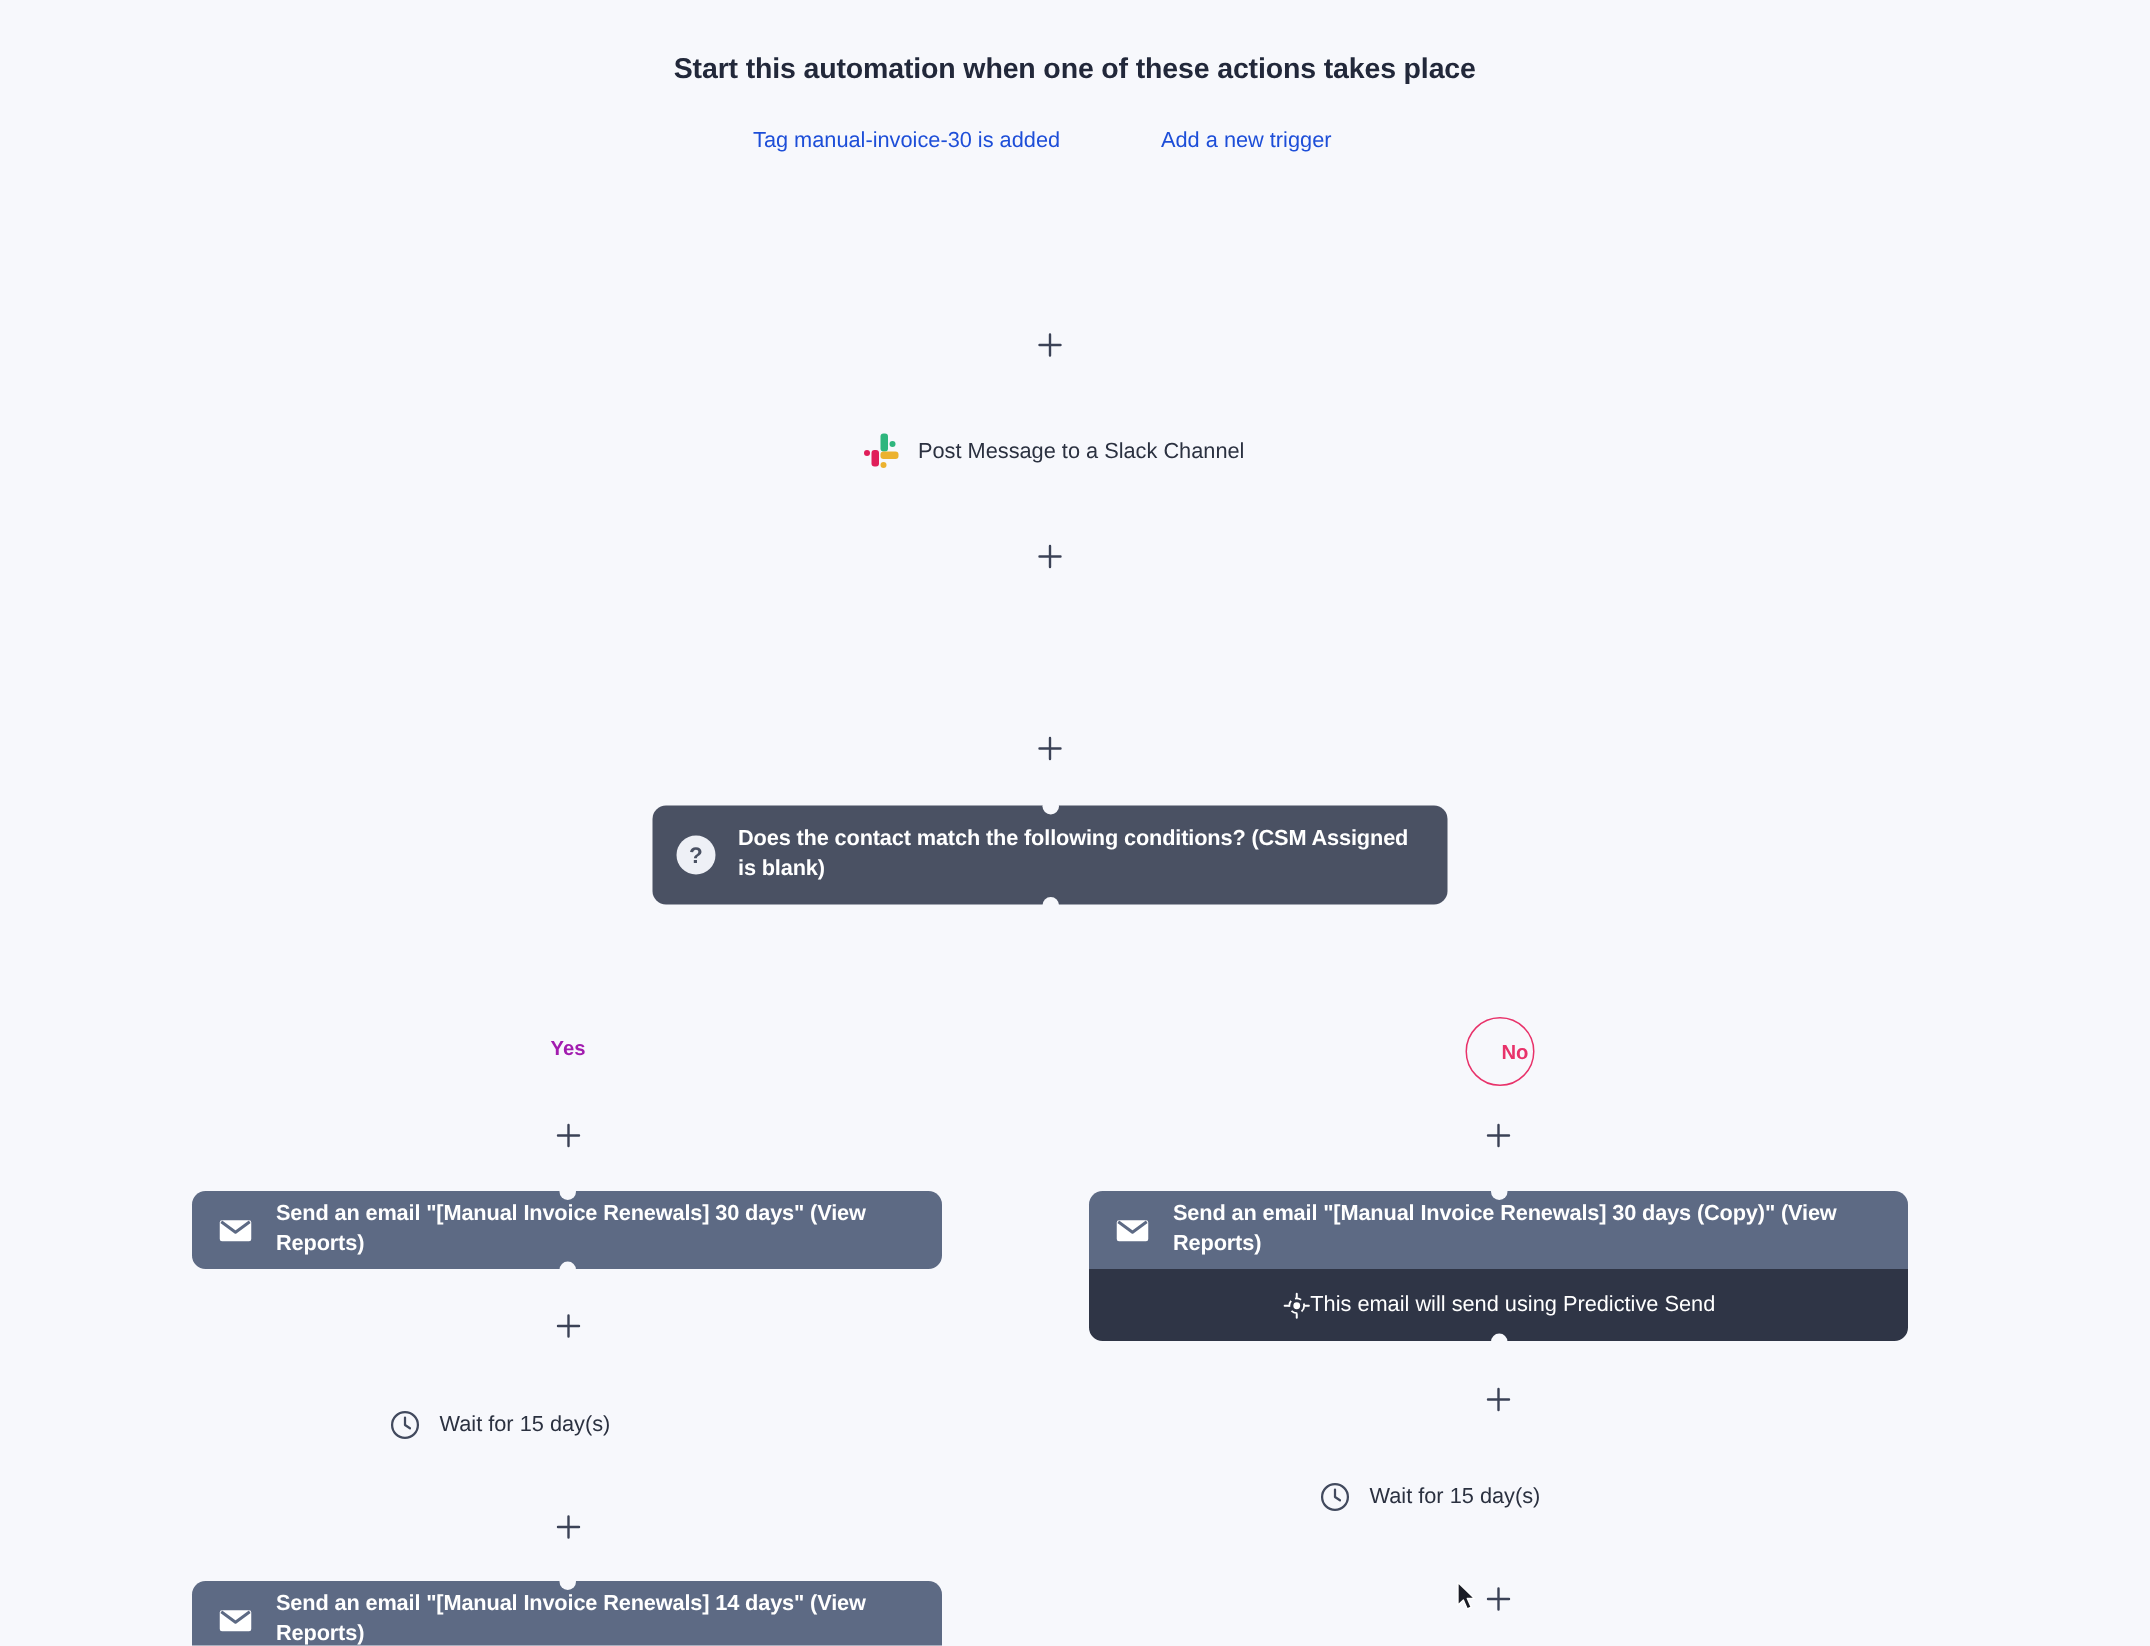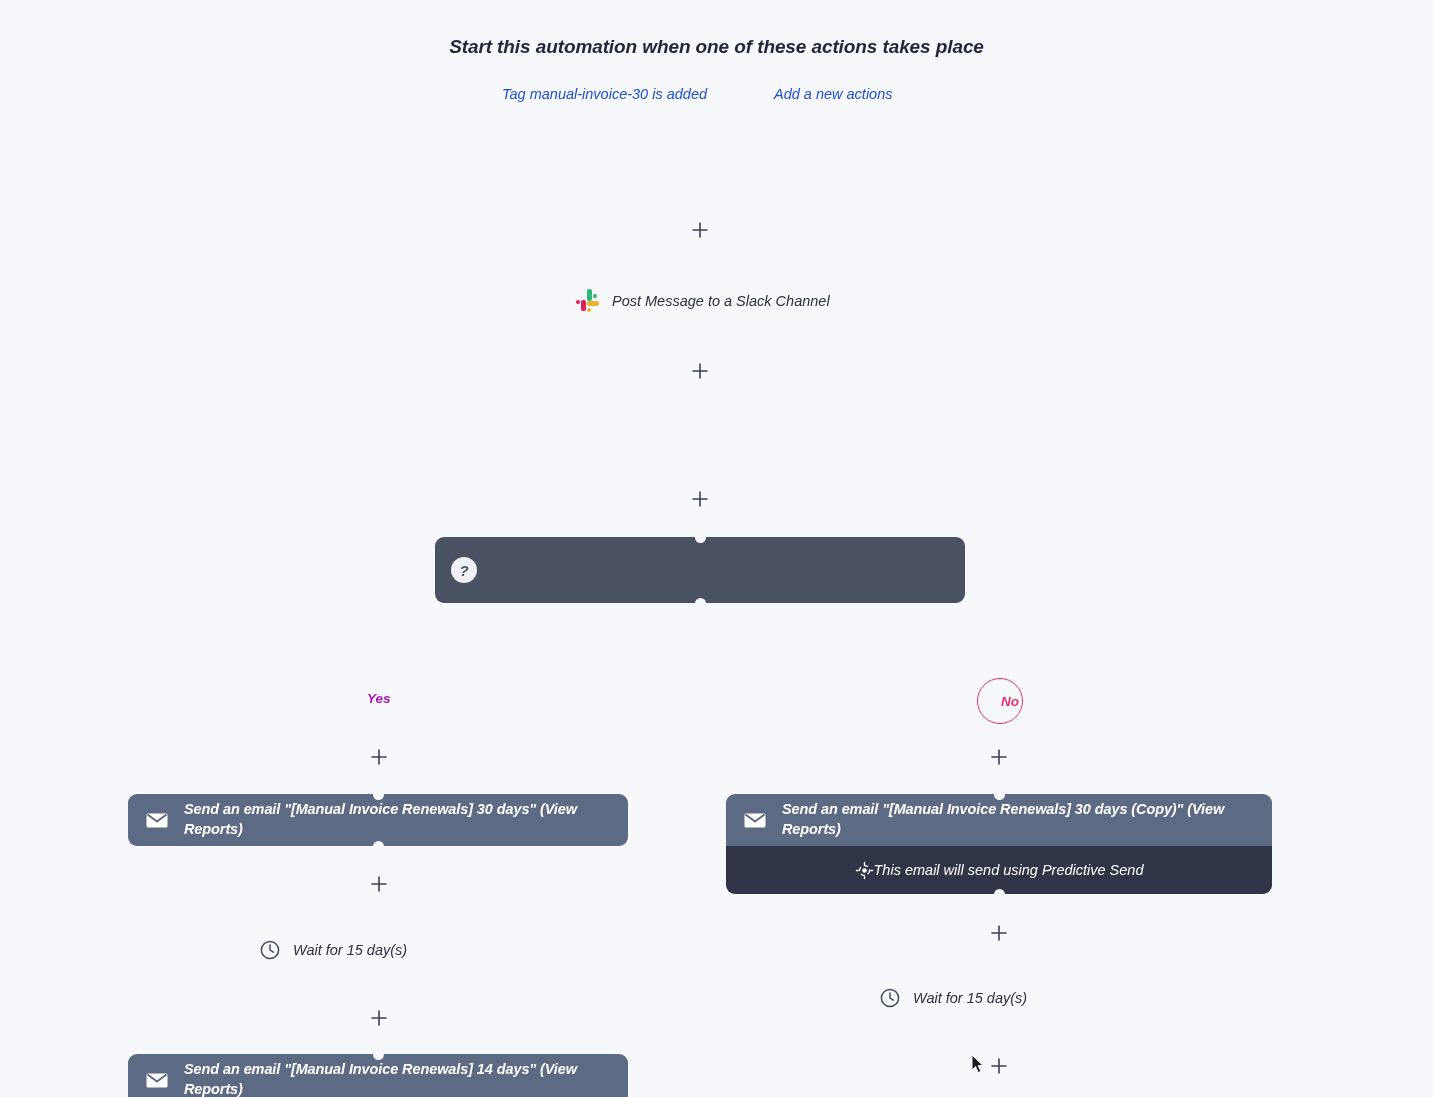--- a/index.html
+++ b/index.html
@@ -15,21 +15,20 @@
     color: #2e3444;
     overflow: hidden;
     position: relative;
   }
 
   #canvas {
     position: absolute;
     inset: 0;
     width: 1136px;
     height: 1097px;
-    font-style: italic;
   }
 
   .abs { position: absolute; }
 
   
   .headline {
     left: 0;
     top: 36px;
     width: 1433px;
     text-align: center;
@@ -260,21 +259,21 @@
 </style>
 </head>
 <body>
 
 <div id="canvas">
 
   <div class="abs headline">Start this automation when one of these actions takes place</div>
 
   <div class="abs trigger-row">
     <div class="trigger-label trigger-a">Tag manual-invoice-30 is added</div>
-    <div class="trigger-label trigger-b">Add a new actions</div>
+    <div class="trigger-label trigger-b">Add a new trigger</div>
   </div>
 
   <div class="abs plus" style="left:700px; top:230px;">
     <svg width="18" height="18" viewBox="0 0 18 18" aria-hidden="true">
       <path d="M9 2 V16 M2 9 H16" stroke="currentColor" stroke-width="1.6" fill="none" stroke-linecap="round"></path>
     </svg>
   </div>
 
   <div class="abs plain-node slack-node">
     <span class="slack-icon">
@@ -297,20 +296,21 @@
 
   <div class="abs plus" style="left:700px; top:499px;">
     <svg width="18" height="18" viewBox="0 0 18 18" aria-hidden="true">
       <path d="M9 2 V16 M2 9 H16" stroke="currentColor" stroke-width="1.6" fill="none" stroke-linecap="round"></path>
     </svg>
   </div>
 
   <div class="card cond-node">
     <span class="notch top"></span>
     <span class="q-badge">?</span>
+    <span class="card-title">Does the contact match the following conditions? (CSM Assigned is blank)</span>
     <span class="notch bottom"></span>
   </div>
 
   <div class="abs branch-yes">Yes</div>
   <div class="abs branch-no-wrap">
     <span class="branch-no">No</span>
   </div>
 
   <div class="abs plus" style="left:379px; top:757px;">
     <svg width="18" height="18" viewBox="0 0 18 18" aria-hidden="true">

